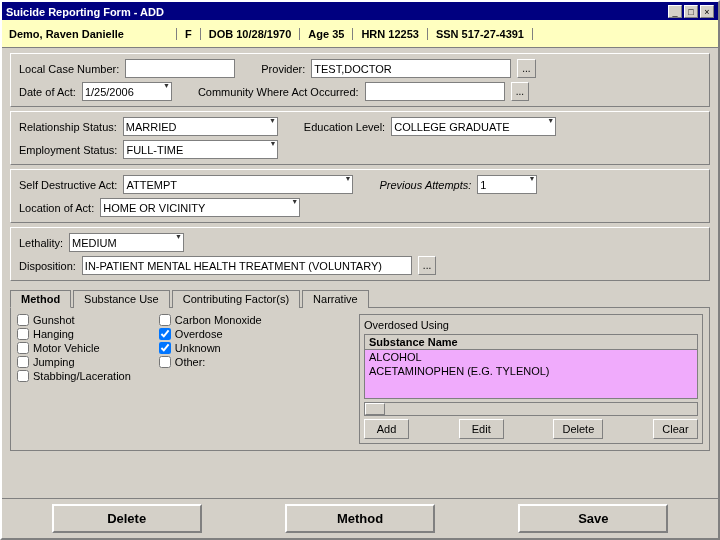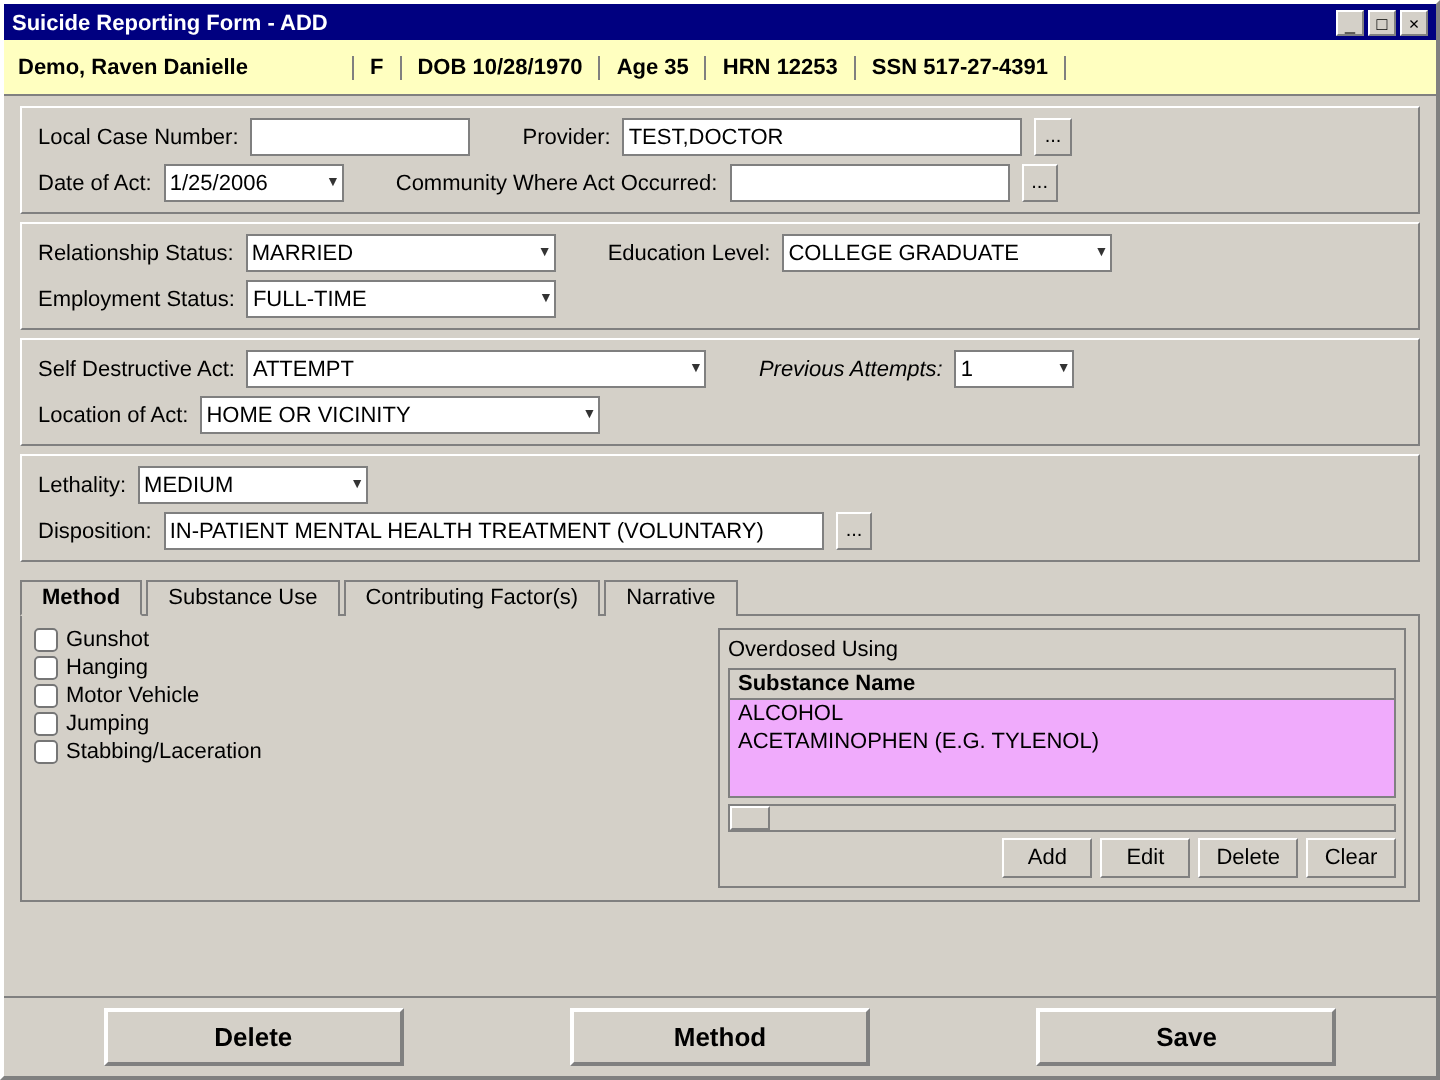--- a/index.html
+++ b/index.html
@@ -132,21 +132,21 @@
       height: 19px;
       padding: 0 2px;
       appearance: none;
       -webkit-appearance: none;
       cursor: pointer;
     }
 
     .select-wrapper {
       position: relative;
       display: inline-flex;
-      align-items: center;
+      align-items: flex-start;
     }
 
     .select-wrapper::after {
       content: '▼';
       font-size: 7px;
       position: absolute;
       right: 2px;
       pointer-events: none;
       color: #333;
     }
@@ -251,21 +251,21 @@
 
     .list-box-item {
       padding: 1px 4px;
       font-size: 11px;
       cursor: pointer;
     }
 
     .overdose-buttons {
       display: flex;
       gap: 4px;
-      justify-content: flex-end;
+      justify-content: space-between;
     }
 
     .action-btn {
       background: #d4d0c8;
       border: 1px solid #808080;
       border-top-color: #ffffff;
       border-left-color: #ffffff;
       font-size: 11px;
       padding: 2px 8px;
       height: 20px;
@@ -486,20 +486,38 @@
               <input type="checkbox" id="cb_motor" style="">
               <label for="cb_motor">Motor Vehicle</label>
             </div>
             <div class="checkbox-row">
               <input type="checkbox" id="cb_jumping" style="">
               <label for="cb_jumping">Jumping</label>
             </div>
             <div class="checkbox-row">
               <input type="checkbox" id="cb_stabbing" style="">
               <label for="cb_stabbing">Stabbing/Laceration</label>
+            </div>
+          </div>
+          <div class="method-col">
+            <div class="checkbox-row">
+              <input type="checkbox" id="cb_carbon" style="">
+              <label for="cb_carbon">Carbon Monoxide</label>
+            </div>
+            <div class="checkbox-row">
+              <input type="checkbox" id="cb_overdose" checked="" style="">
+              <label for="cb_overdose">Overdose</label>
+            </div>
+            <div class="checkbox-row">
+              <input type="checkbox" id="cb_unknown" checked="" style="">
+              <label for="cb_unknown">Unknown</label>
+            </div>
+            <div class="checkbox-row">
+              <input type="checkbox" id="cb_other" style="">
+              <label for="cb_other">Other:</label>
             </div>
           </div>
         </div>
 
         <div class="overdose-panel">
           <div class="overdose-title">Overdosed Using</div>
           <div class="list-box">
             <div class="list-box-header">
               <span>Substance Name</span>
             </div>

